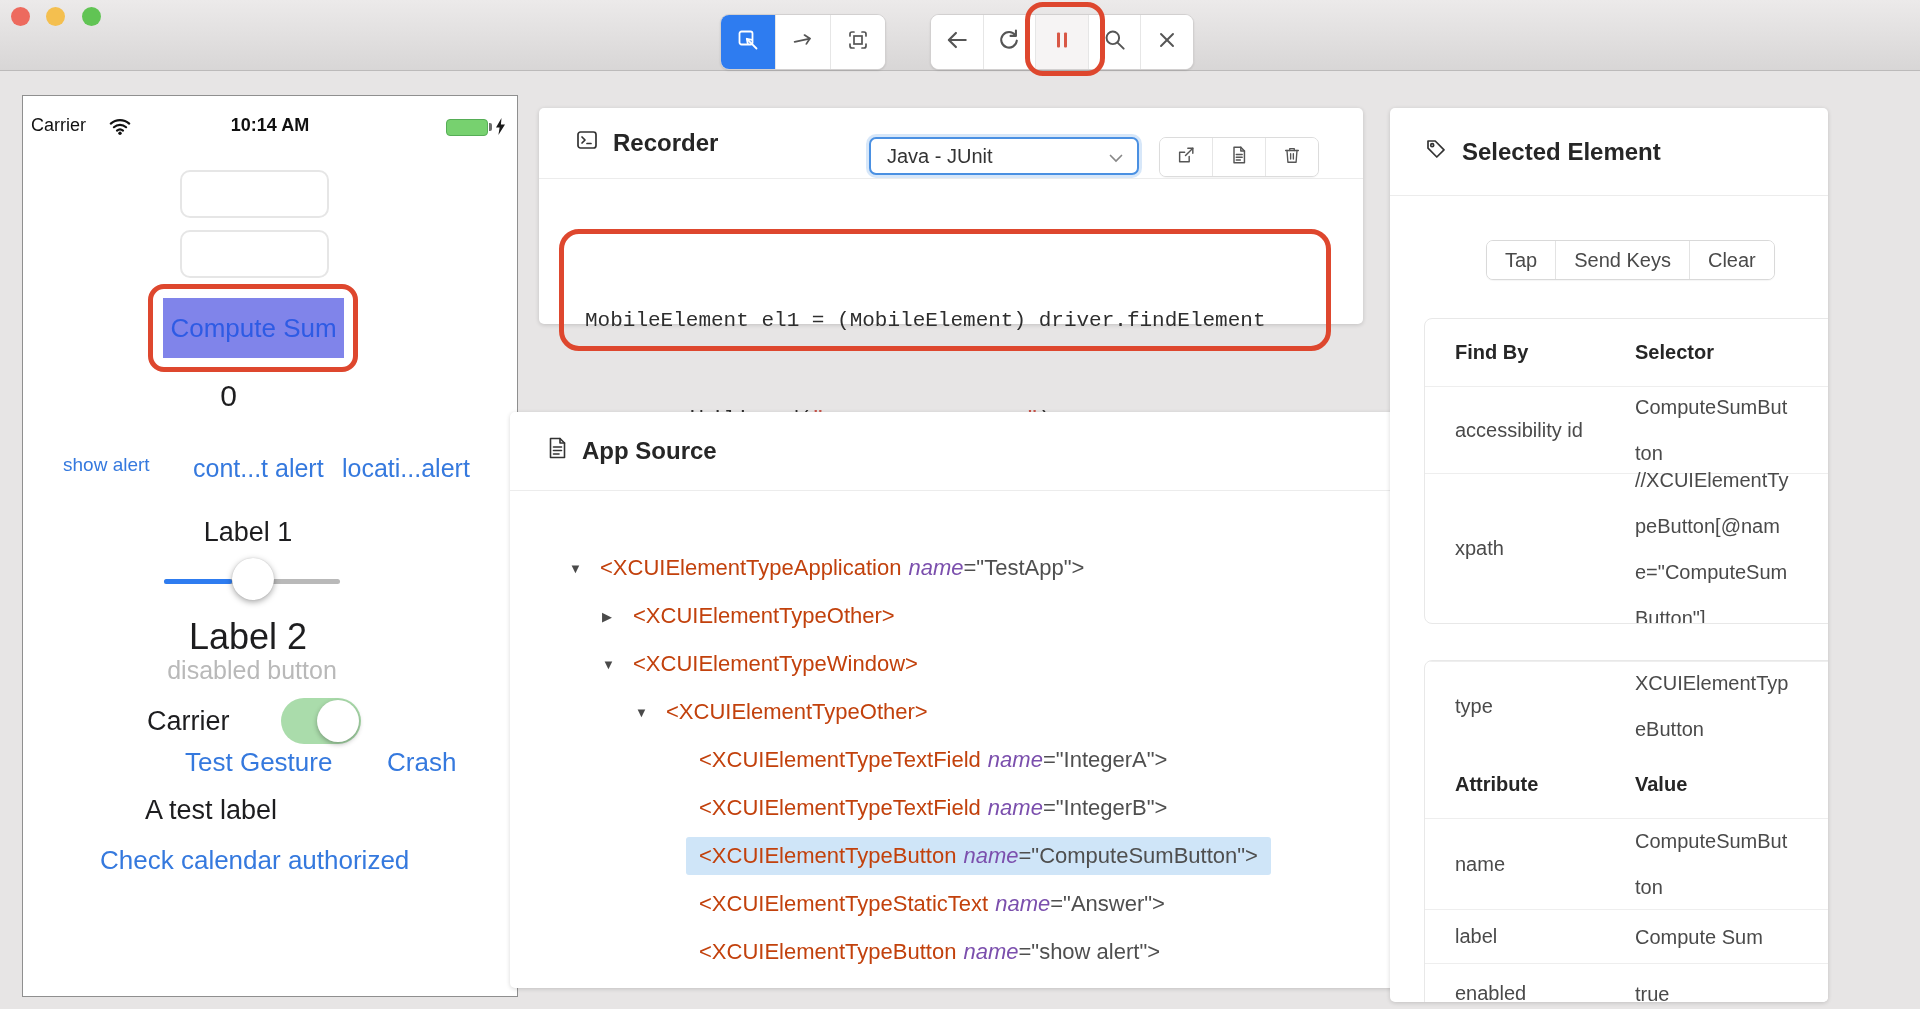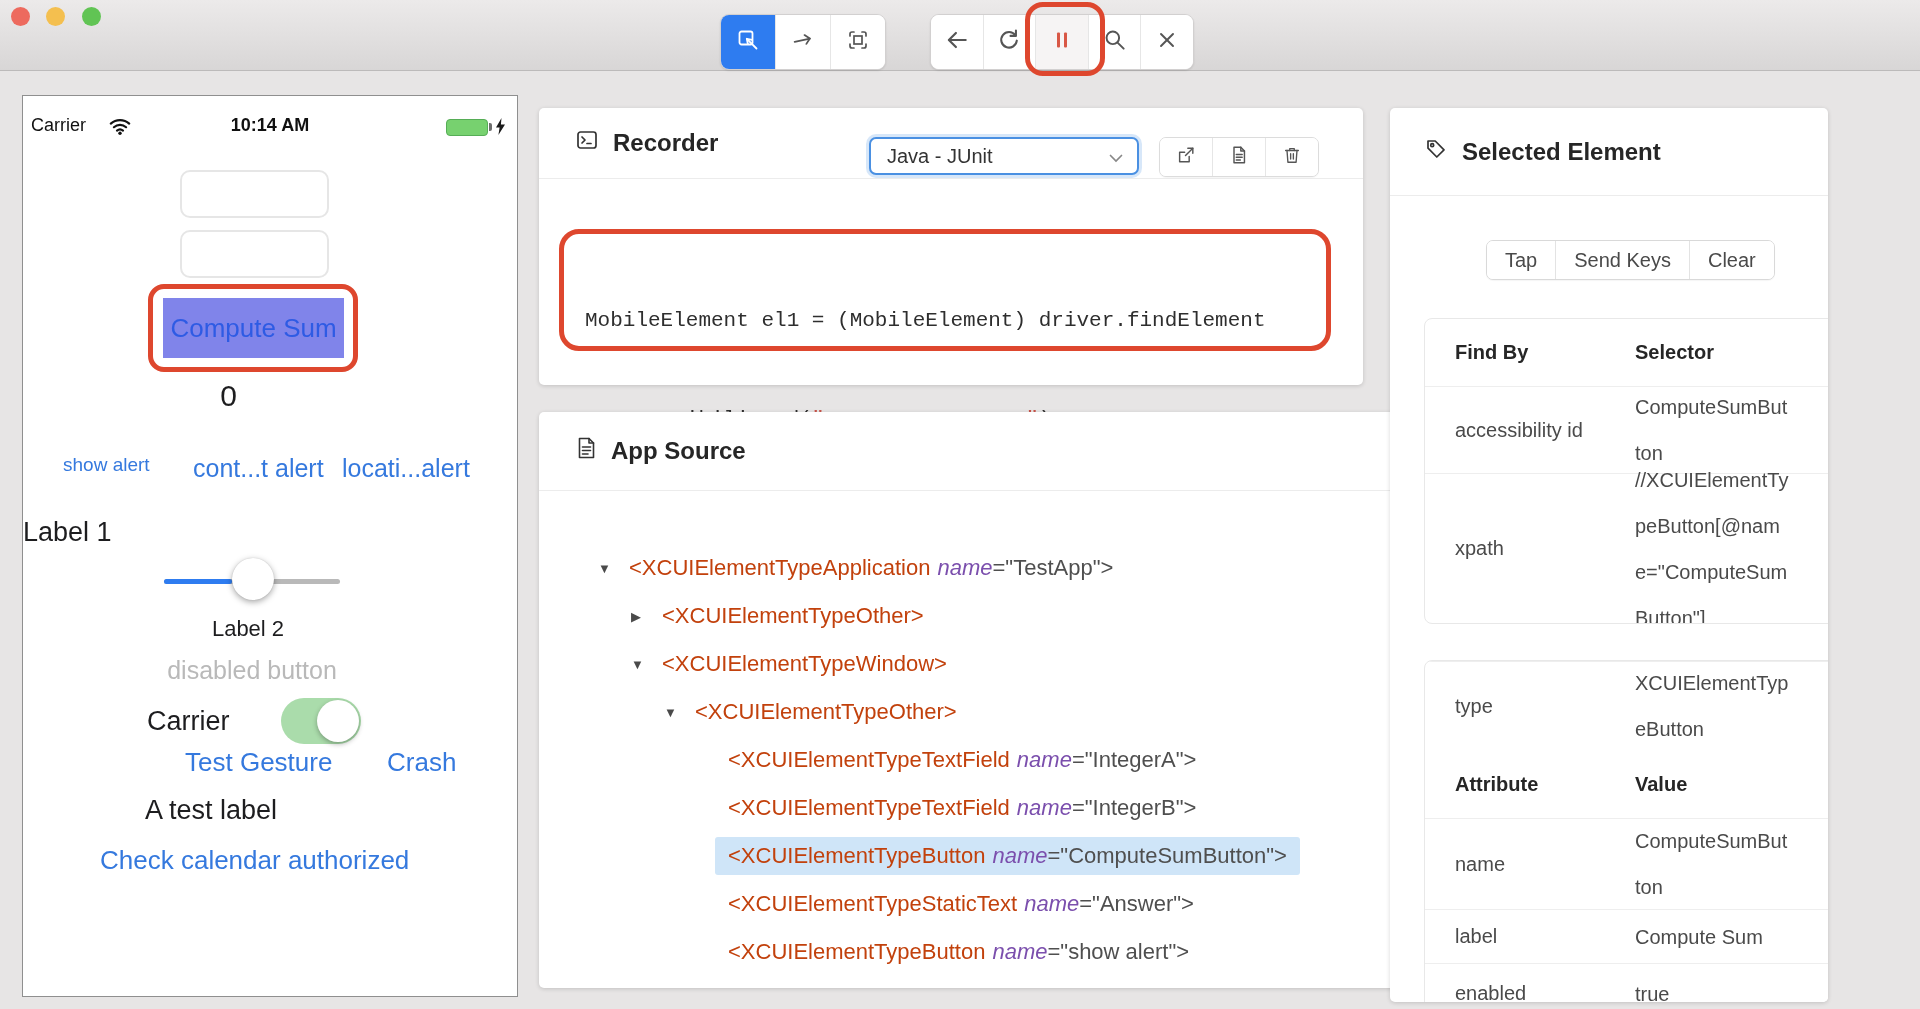--- a/index.html
+++ b/index.html
@@ -188,43 +188,43 @@
 
   <div class="annot" style="left:125px;top:188px;width:200px;height:78px;border-radius:16px;"></div>
   <button style="position:absolute;left:140px;top:202px;width:181px;height:60px;background:#8084ea;border:none;
      font-size:26px;color:#2e5be4;font-family:'Liberation Sans',sans-serif;cursor:pointer;">Compute Sum</button>
   <span class="ptext" style="left:115px;top:283px;width:181px;text-align:center;font-size:30px;color:#1d1d1f;">0</span>
 
   <span class="ptext ios-blue" style="left:40px;top:358px;font-size:19px;cursor:pointer;">show alert</span>
   <span class="ptext ios-blue" style="left:170px;top:358px;font-size:25px;cursor:pointer;">cont...t alert</span>
   <span class="ptext ios-blue" style="left:319px;top:358px;font-size:25px;cursor:pointer;">locati...alert</span>
 
-  <span class="ptext" style="left:0;top:421px;width:450px;font-size:27px;color:#1d1d1f;">Label 1</span>
+  <span class="ptext" style="left:0;top:421px;width:450px;text-align:center;font-size:27px;color:#1d1d1f;">Label 1</span>
   <div class="abs" style="left:141px;top:483px;width:176px;height:5px;background:#b9b9b9;border-radius:3px;"></div>
   <div class="abs" style="left:141px;top:483px;width:68px;height:5px;background:#2e7cf0;border-radius:3px;"></div>
   <div class="abs" style="left:209px;top:462px;width:42px;height:42px;background:#fff;border-radius:50%;
        box-shadow:0 2px 6px rgba(0,0,0,.35), 0 0 1px rgba(0,0,0,.2);"></div>
-  <span class="ptext" style="left:0;top:520px;width:450px;text-align:center;font-size:22px;color:#1d1d1f;">Label 2</span>
+  <span class="ptext" style="left:0;top:520px;width:450px;text-align:center;font-size:36px;color:#1d1d1f;">Label 2</span>
 
   <span class="ptext" style="left:0;top:560px;width:458px;text-align:center;font-size:25px;color:#b9b9b9;">disabled button</span>
 
   <span class="ptext" style="left:124px;top:610px;font-size:27px;color:#1d1d1f;">Carrier</span>
   <div class="abs" style="left:258px;top:602px;width:80px;height:46px;border-radius:23px;background:#aadcab;">
     <div class="abs" style="left:36px;top:2px;width:42px;height:42px;border-radius:50%;background:#fff;
          box-shadow:0 2px 5px rgba(0,0,0,.3);"></div>
   </div>
 
   <span class="ptext ios-blue" style="left:162px;top:651px;font-size:26px;cursor:pointer;">Test Gesture</span>
   <span class="ptext ios-blue" style="left:364px;top:651px;font-size:26px;cursor:pointer;">Crash</span>
 
   <span class="ptext" style="left:122px;top:699px;font-size:27px;color:#1d1d1f;">A test label</span>
   <span class="ptext ios-blue" style="left:77px;top:749px;font-size:26px;cursor:pointer;">Check calendar authorized</span>
 </div>
 
-<div class="card" style="left:539px;top:108px;width:824px;height:277px;">
+<div class="card" style="left:539px;top:108px;width:824px;height:216px;">
   <div class="card-head" style="height:70px;">
     <div class="card-title" style="margin-left:36px;">
       <span>
         <svg width="24" height="24" viewBox="0 0 24 24" fill="none" stroke="#333" stroke-width="1.7" stroke-linecap="round" stroke-linejoin="round">
           <rect x="3" y="4" width="18" height="16" rx="2.5"></rect>
           <polyline points="7,9 10,12 7,15"></polyline>
             <line x1="12" y1="15.5" x2="16" y2="15.5"></line>
         </svg>
       </span>
       <span>Recorder</span>
@@ -275,21 +275,21 @@
   </div>
 
   <div class="annot" style="left:20px;top:121px;width:762px;height:112px;border-radius:20px;"></div>
   <div class="code abs" style="left:46px;top:130px;">
     <div>MobileElement el1 = (MobileElement) driver.findElement</div>
     <div><span>ByAccessibilityId(</span><span class="str">"ComputeSumButton"</span><span>);</span></div>
     <div>el1.click();</div>
   </div>
 </div>
 
-<div class="card" style="left:539px;top:412px;width:916px;height:576px;overflow:hidden;">
+<div class="card" style="left:510px;top:412px;width:916px;height:576px;overflow:hidden;">
   <div class="card-head" style="height:78px;">
     <div class="card-title" style="margin-left:36px;">
       <span>
         <svg width="22" height="24" viewBox="0 0 22 24" fill="none" stroke="#333" stroke-width="1.6" stroke-linecap="round" stroke-linejoin="round">
           <path d="M4.5 2.5 H14 L18.5 7 V21.5 H4.5 Z"></path>
             <polyline points="14,2.5 14,7 18.5,7"></polyline>
           <line x1="7.5" y1="11" x2="15.5" y2="11"></line>
             <line x1="7.5" y1="14.5" x2="15.5" y2="14.5"></line>
             <line x1="7.5" y1="18" x2="13" y2="18"></line>
         </svg>

